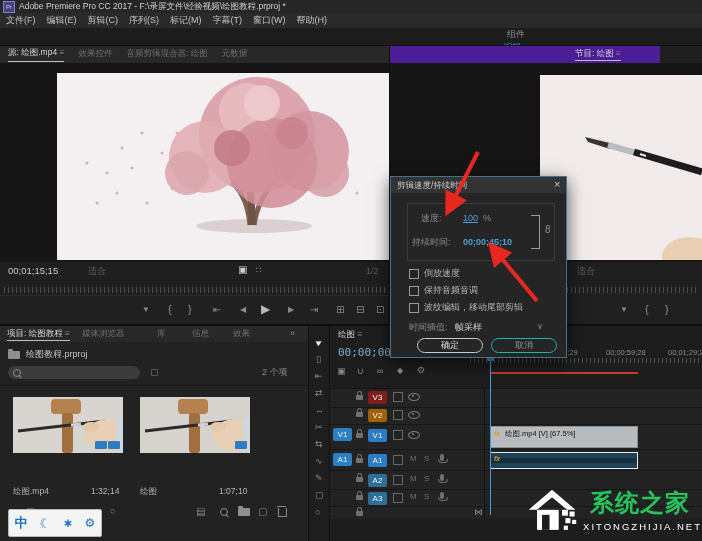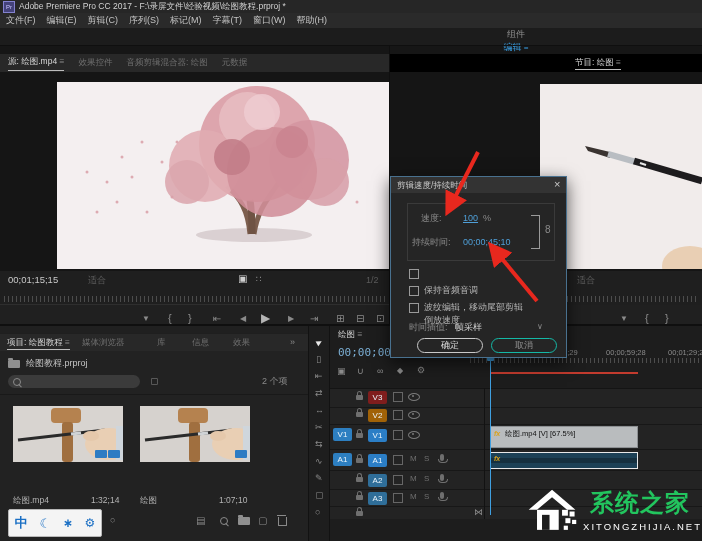--- a/index.html
+++ b/index.html
@@ -3,21 +3,21 @@
 <meta charset="utf-8">
 <style>
   html,body{margin:0;padding:0;background:#000;}
   #stage{position:relative;width:702px;height:541px;background:#161616;overflow:hidden;
          font-family:"Liberation Sans","DejaVu Sans",sans-serif;color:#c9c9c9;font-size:9px;}
   .t{position:absolute;white-space:nowrap;line-height:1;}
   .abs{position:absolute;}
   .dim{color:#8a8a8a;}
   .faint{color:#5c5c5c;}
   .blue{color:#4f9fd8;}
-  .panel{position:absolute;background:#232323;margin-top:9px;}
+  .panel{position:absolute;background:#232323;}
   .tabtxt{color:#8f8f8f;}
   .tabactive{color:#d8d8d8;border-bottom:1px solid #bdbdbd;padding-bottom:2px;}
   .ticks{position:absolute;background:repeating-linear-gradient(90deg,#4d4d4d 0 1px,transparent 1px 4px);}
   .chip{position:absolute;width:19px;height:13px;border-radius:2px;color:#eaf4fb;font-size:8px;
         display:flex;align-items:center;justify-content:center;}
   .icon-lock{position:absolute;width:7px;height:5px;background:#6f6f6f;border-radius:1px;}
   .icon-lock:before{content:"";position:absolute;top:-4px;left:1px;width:3px;height:4px;
         border:1px solid #6f6f6f;border-bottom:none;border-radius:3px 3px 0 0;}
   .icon-sync{position:absolute;width:8px;height:8px;border:1px solid #666;}
   .icon-eye{position:absolute;width:10px;height:6px;border:1px solid #7a7a7a;border-radius:50%;}
@@ -133,21 +133,21 @@
       <span class="t" style="left:261px;top:7px;font-size:12px;color:#b5b5b5;">▶</span>
       <span class="t dim" style="left:288px;top:10px;font-size:8px;">▶</span>
       <span class="t dim" style="left:310px;top:9px;font-size:10px;">⇥</span>
       <span class="t dim" style="left:336px;top:9px;font-size:10px;">⊞</span>
       <span class="t dim" style="left:356px;top:9px;font-size:10px;">⊟</span>
       <span class="t dim" style="left:376px;top:9px;font-size:10px;">⊡</span>
     </div>
   </div>
 
   <div class="panel" style="left:389px;top:45px;width:313px;height:280px;background:#1f1f1f;">
-    <div class="abs" style="left:0;top:0;width:313px;height:18px;background:#000000;">
+    <div class="abs" style="left:0;top:0;width:271px;height:18px;background:#4c1d95;">
       <span class="t tabactive" style="left:186px;top:4px;font-size:8.5px;"><span>节目: 绘图</span> <span class="dim">≡</span></span>
     </div>
     <div class="abs" style="left:0;top:18px;width:313px;height:199px;background:#151515;">
       <svg class="abs" style="left:151px;top:12px;" width="162" height="185" viewBox="0 0 162 185">
         <rect x="0" y="0" width="162" height="185" fill="#f1eceb"></rect>
         <polygon points="45,62 70,68 70,74 48,67" fill="#3a3330"></polygon>
         <line x1="68" y1="70" x2="96" y2="78" stroke="#b9bdc2" stroke-width="6"></line>
         <line x1="94" y1="77" x2="162" y2="97" stroke="#1e1c1e" stroke-width="7"></line>
         <line x1="100" y1="79" x2="106" y2="81" stroke="#e8e8e8" stroke-width="2"></line>
         <ellipse cx="150" cy="182" rx="28" ry="20" fill="#e9cfb4"></ellipse>
@@ -356,27 +356,27 @@
     <div class="abs" style="left:0;top:0;width:100%;height:16px;background:#333333;">
       <span class="t" style="left:6px;top:4px;font-size:8.5px;color:#c9c9c9;">剪辑速度/持续时间</span>
       <span class="t" style="left:163px;top:2px;font-size:11px;color:#c9c9c9;">×</span>
     </div>
 
     <div class="abs" style="left:16px;top:26px;width:146px;height:56px;border:1px solid #3a3a3a;"></div>
     <span class="t dim" style="left:30px;top:37px;">速度:</span>
     <span class="t blue" style="left:72px;top:37px;text-decoration:underline;">100</span>
     <span class="t dim" style="left:92px;top:37px;">%</span>
     <span class="t dim" style="left:21px;top:61px;">持续时间:</span>
-    <span class="t blue" style="left:72px;top:61px;">00;00;45;10</span>
+    <span class="t blue" style="left:72px;top:61px;font-weight:bold;">00;00;45;10</span>
 
     <div class="abs" style="left:140px;top:38px;width:8px;height:32px;border-top:1px solid #9a9a9a;border-right:1px solid #9a9a9a;border-bottom:1px solid #9a9a9a;"></div>
     <span class="t dim" style="left:154px;top:48px;font-size:10px;">8</span>
 
     <span class="cb" style="left:18px;top:92px;"></span>
-    <span class="t" style="left:33px;top:92px;color:#b5b5b5;margin-top:47px;">倒放速度</span>
+    <span class="t" style="left:33px;top:92px;color:#b5b5b5;">倒放速度</span>
     <span class="cb" style="left:18px;top:109px;"></span>
     <span class="t" style="left:33px;top:109px;color:#b5b5b5;">保持音频音调</span>
     <span class="cb" style="left:18px;top:126px;"></span>
     <span class="t" style="left:33px;top:126px;color:#b5b5b5;">波纹编辑，移动尾部剪辑</span>
 
     <span class="t dim" style="left:18px;top:146px;">时间插值:</span>
     <span class="t" style="left:64px;top:146px;color:#d0d0d0;">帧采样</span>
     <span class="t dim" style="left:146px;top:146px;font-size:8px;">∨</span>
 
     <div class="pill" style="left:26px;top:161px;width:64px;border:1px solid #c9c9c9;color:#dcdcdc;">

